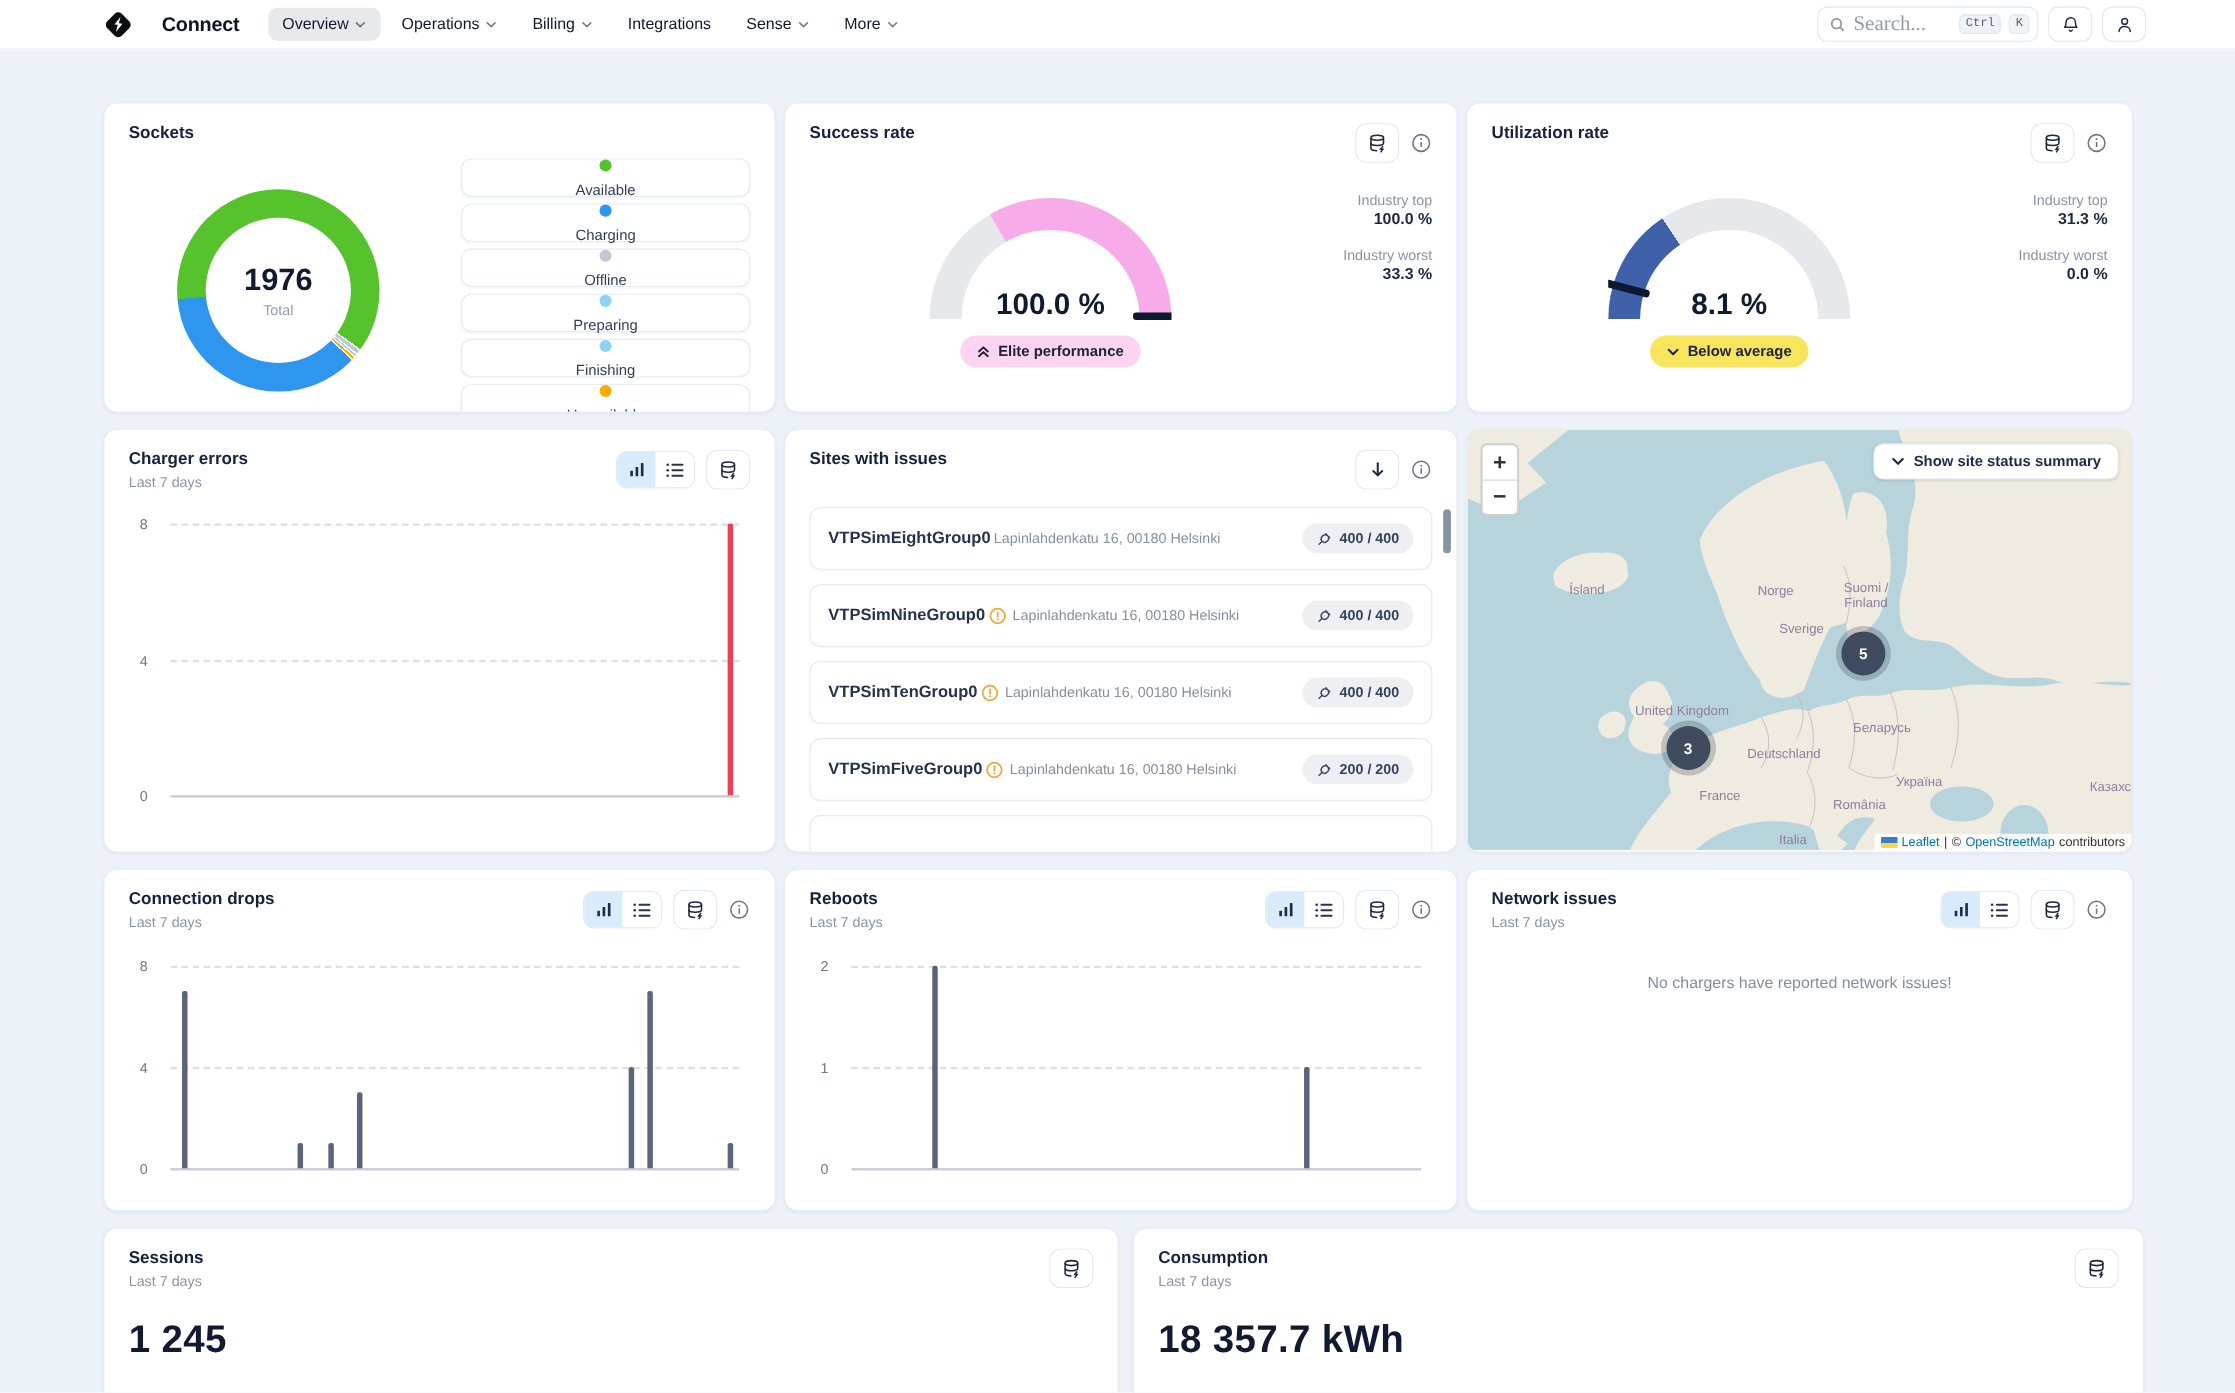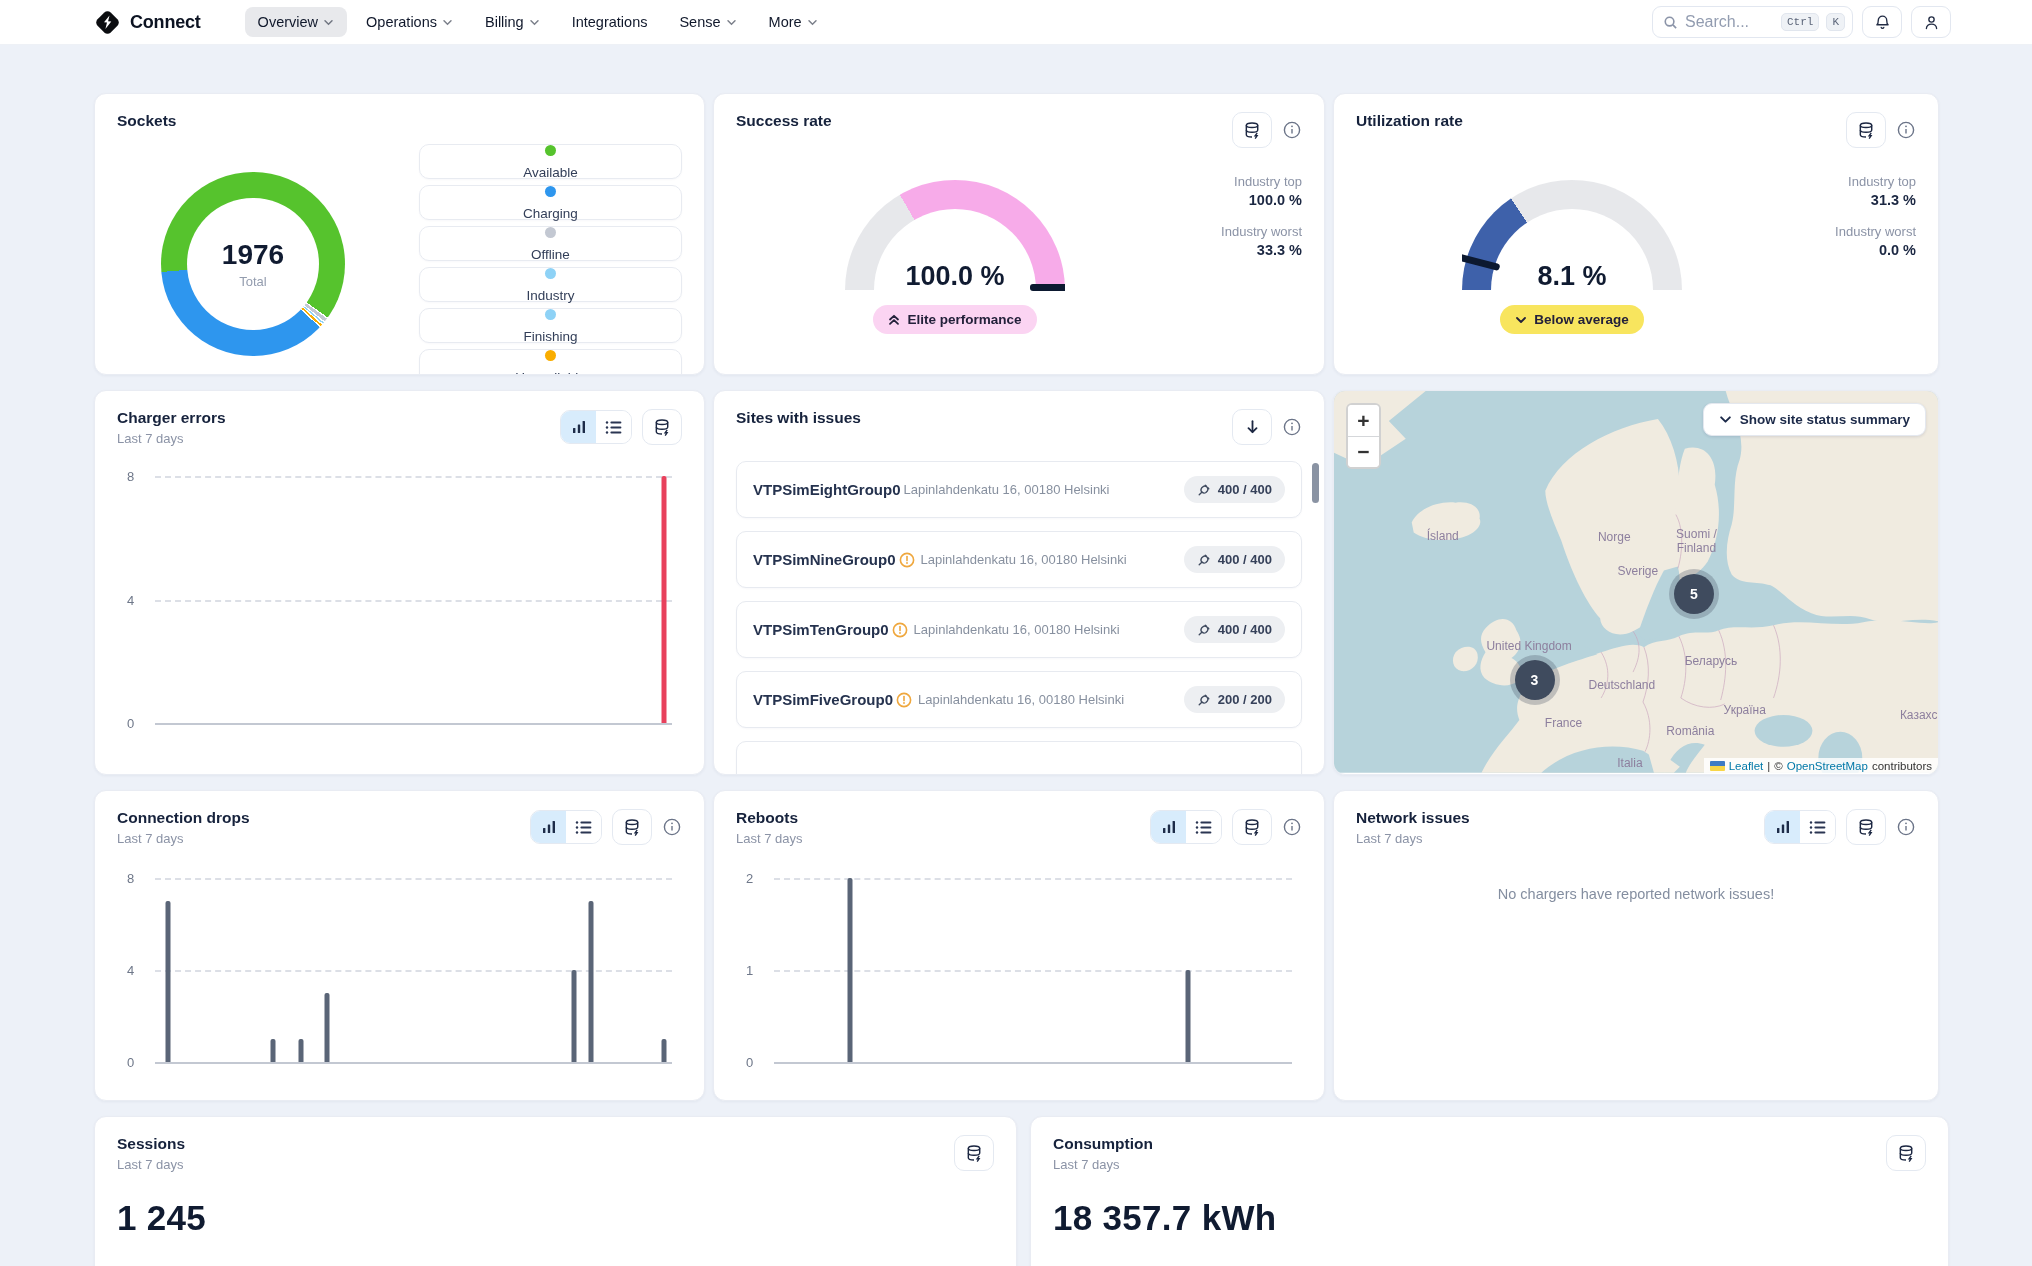--- a/index.html
+++ b/index.html
@@ -2,29 +2,29 @@
 <html><head>
 <meta charset="utf-8">
 <style>
   * { margin:0; padding:0; box-sizing:border-box; }
   html,body { width:2032px; height:1266px; }
   body { font-family:"Liberation Sans", sans-serif; }
   #screen { position:relative; width:2032px; height:1266px; background:#edf1f8; overflow:hidden; }
 
   
   .topnav { display:flex; align-items:center; height:45px; background:#fff; padding:0 81px 0 94px; border-bottom:1px solid #eef1f6; }
-  .brand { display:flex; align-items:center; gap:9px; margin-right:44px; }
+  .brand { display:flex; align-items:center; gap:26px; margin-right:26px; }
   .brand-name { font-size:18px; font-weight:700; color:#0c1322; letter-spacing:-0.2px; }
   .nav-items { display:flex; align-items:center; gap:6px; }
   .nav-item { display:flex; align-items:center; gap:5px; padding:7px 13px; border-radius:8px; font-size:14.5px; color:#10182b; cursor:pointer; white-space:nowrap; }
   .nav-item.active { background:#e8e9ec; }
   .nav-item svg { opacity:.55; }
   .nav-right { margin-left:auto; display:flex; align-items:center; gap:9px; }
   .search-box { display:flex; align-items:center; gap:7px; width:201px; height:32px; border:1px solid #e2e7f0; border-radius:9px; padding:0 7px 0 10px; background:#fff; }
-  .search-box input { border:none; outline:none; flex:1; min-width:0; font-size:16px; color:#39435a; font-family:Liberation Sans, sans-serif; }
+  .search-box input { border:none; outline:none; flex:1; min-width:0; font-size:19px; color:#39435a; font-family:Liberation Serif, serif; }
   .search-box input::placeholder { color:#929cb0; }
   .kbd { font-family:"Liberation Mono", monospace; font-size:11px; color:#5a6478; background:#eff2f6; border:1px solid #e1e6ee; border-radius:5px; padding:2px 5px; }
   .icon-btn { display:flex; align-items:center; justify-content:center; width:40px; height:32px; border:1px solid #e2e7f0; border-radius:9px; background:#fff; cursor:pointer; }
 
   
   .main { padding:48px 83px 0 94px; display:flex; flex-direction:column; gap:15px; }
   .grid3 { display:grid; grid-template-columns:611px 612px 606px; gap:8px; }
   .r1 { height:282px; } .r2 { height:385px; } .r3 { height:311px; }
   .grid2 { display:grid; grid-template-columns:923px 919px; gap:13px; height:420px; }
   .card { background:#fff; border:1px solid #e9ecf3; border-radius:12px; box-shadow:0 1px 3px rgba(23,37,84,.05); padding:18px 22px; position:relative; overflow:hidden; }
@@ -200,21 +200,21 @@
                 <span class="legend-label">Charging</span>
                 <span class="legend-val">732</span>
               </div>
               <div class="legend-row">
                 <span class="legend-dot" style="background: rgb(195, 200, 210);"></span>
                 <span class="legend-label">Offline</span>
                 <span class="legend-val">12</span>
               </div>
               <div class="legend-row">
                 <span class="legend-dot" style="background: rgb(142, 210, 246);"></span>
-                <span class="legend-label">Industry</span>
+                <span class="legend-label">Preparing</span>
                 <span class="legend-val">1</span>
               </div>
               <div class="legend-row">
                 <span class="legend-dot" style="background: rgb(142, 210, 246);"></span>
                 <span class="legend-label">Finishing</span>
                 <span class="legend-val">1</span>
               </div>
               <div class="legend-row">
                 <span class="legend-dot" style="background: rgb(249, 173, 0);"></span>
                 <span class="legend-label">Unavailable</span>

